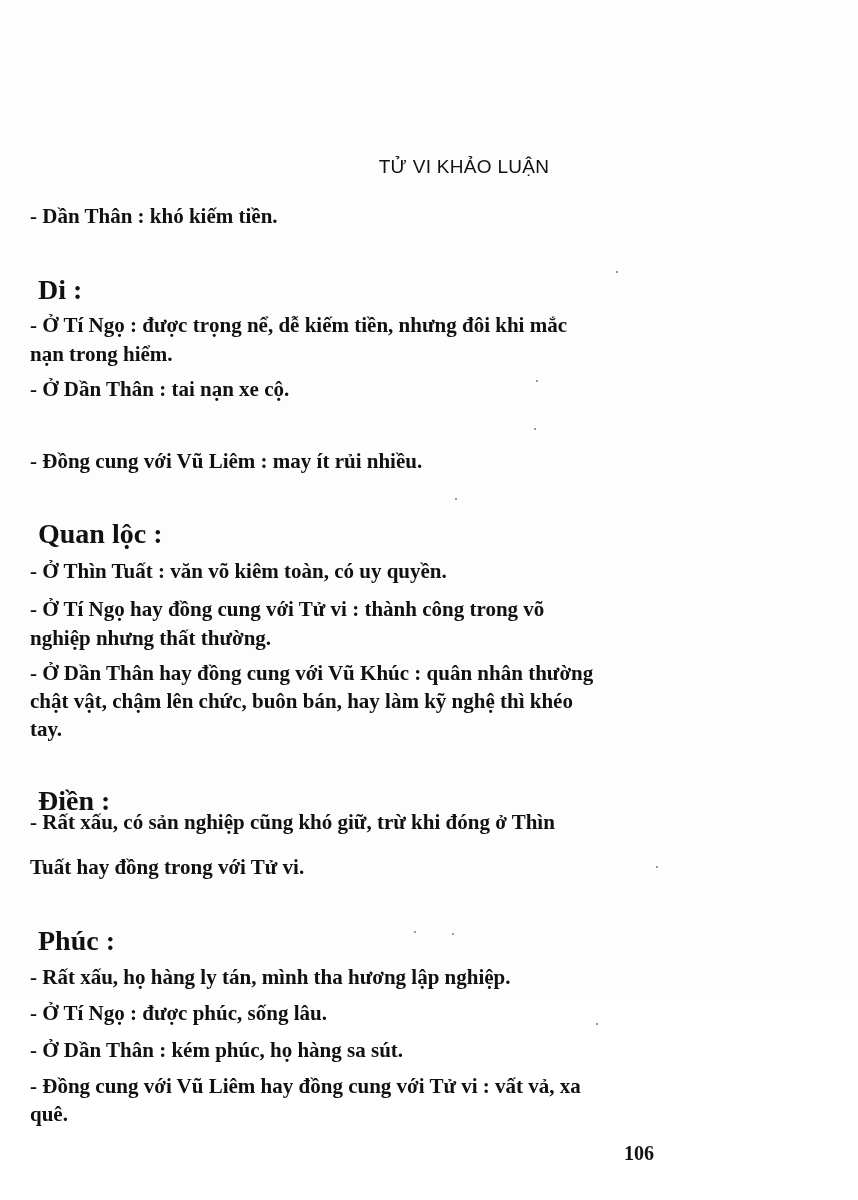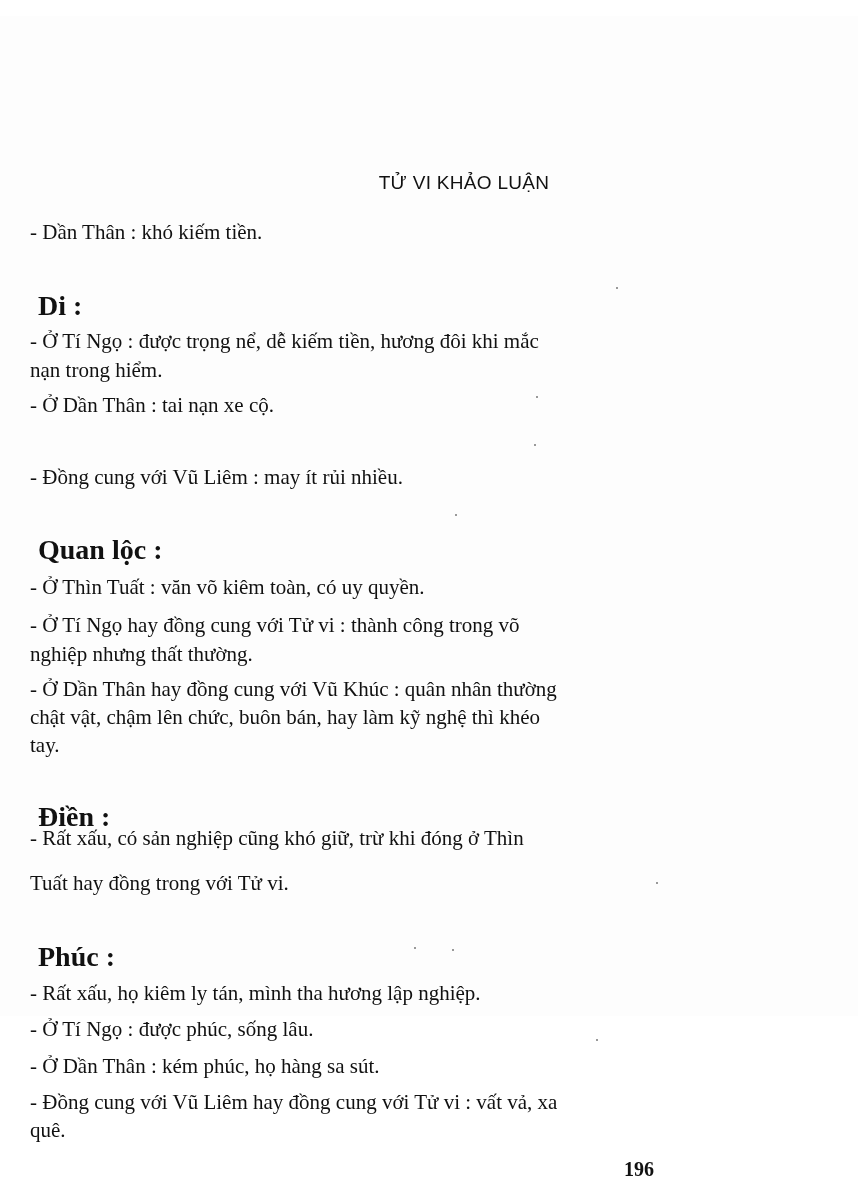--- a/index.html
+++ b/index.html
@@ -13,39 +13,38 @@
       position: relative;
       overflow: hidden;
       font-family: "Liberation Serif", "DejaVu Serif", serif;
       color: #111111;
     }
     .page {
       position: absolute;
       left: 0; top: 0;
       width: 858px; height: 1000px;
       background: #fdfdfd;
-      margin-top: 16px;
     }
     .running-header {
       position: absolute;
       left: 0;
       width: 858px;
       top: 156px;
       text-align: center;
       font-family: "Liberation Sans", "DejaVu Sans", sans-serif;
       font-size: 19px;
       letter-spacing: 0.3px;
       padding-left: 70px;
       box-sizing: border-box;
     }
     .line {
       position: absolute;
       left: 30px;
       font-size: 21px;
-      font-weight: normal;
+      font-weight: bold;
       white-space: nowrap;
       line-height: 26px;
     }
     .heading {
       position: absolute;
       left: 38px;
       font-size: 28px;
       font-weight: bold;
       white-space: nowrap;
       line-height: 26px;
@@ -68,45 +67,45 @@
 </head>
 <body>
 
 <div class="page">
 
   <div class="running-header">TỬ VI KHẢO LUẬN</div>
 
   <div class="line" style="top:203px;">- Dần Thân : khó kiếm tiền.</div>
 
   <div class="heading" style="top:277px;">Di :</div>
-  <div class="line" style="top:312px;">- Ở Tí Ngọ : được trọng nể, dễ kiếm tiền, hương đôi khi mắc</div>
+  <div class="line" style="top:312px;">- Ở Tí Ngọ : được trọng nể, dễ kiếm tiền, nhưng đôi khi mắc</div>
   <div class="line" style="top:341px;">nạn trong hiểm.</div>
   <div class="line" style="top:376px;">- Ở Dần Thân : tai nạn xe cộ.</div>
   <div class="line" style="top:448px;">- Đồng cung với Vũ Liêm : may ít rủi nhiều.</div>
 
   <div class="heading" style="top:521px;">Quan lộc :</div>
   <div class="line" style="top:558px;">- Ở Thìn Tuất : văn võ kiêm toàn, có uy quyền.</div>
   <div class="line" style="top:596px;">- Ở Tí Ngọ hay đồng cung với Tử vi : thành công trong võ</div>
   <div class="line" style="top:625px;">nghiệp nhưng thất thường.</div>
   <div class="line" style="top:660px;">- Ở Dần Thân hay đồng cung với Vũ Khúc : quân nhân thường</div>
   <div class="line" style="top:688px;">chật vật, chậm lên chức, buôn bán, hay làm kỹ nghệ thì khéo</div>
   <div class="line" style="top:716px;">tay.</div>
 
   <div class="heading" style="top:788px;">Điền :</div>
   <div class="line" style="top:809px;">- Rất xấu, có sản nghiệp cũng khó giữ, trừ khi đóng ở Thìn</div>
   <div class="line" style="top:854px;">Tuất hay đồng trong với Tử vi.</div>
 
   <div class="heading" style="top:928px;">Phúc :</div>
-  <div class="line" style="top:964px;">- Rất xấu, họ kiêm ly tán, mình tha hương lập nghiệp.</div>
+  <div class="line" style="top:964px;">- Rất xấu, họ hàng ly tán, mình tha hương lập nghiệp.</div>
   <div class="line" style="top:1000px;">- Ở Tí Ngọ : được phúc, sống lâu.</div>
   <div class="line" style="top:1073px;">- Đồng cung với Vũ Liêm hay đồng cung với Tử vi : vất vả, xa</div>
   <div class="line" style="top:1037px;">- Ở Dần Thân : kém phúc, họ hàng sa sút.</div>
   <div class="line" style="top:1101px;">quê.</div>
 
-  <div class="page-number">196</div>
+  <div class="page-number">106</div>
 
   <span class="speck" style="left:616px; top:271px;"></span>
   <span class="speck" style="left:536px; top:380px;"></span>
   <span class="speck" style="left:534px; top:428px;"></span>
   <span class="speck" style="left:455px; top:498px;"></span>
   <span class="speck" style="left:656px; top:866px;"></span>
   <span class="speck" style="left:414px; top:931px;"></span>
   <span class="speck" style="left:452px; top:933px;"></span>
   <span class="speck" style="left:596px; top:1023px;"></span>
 </div>

